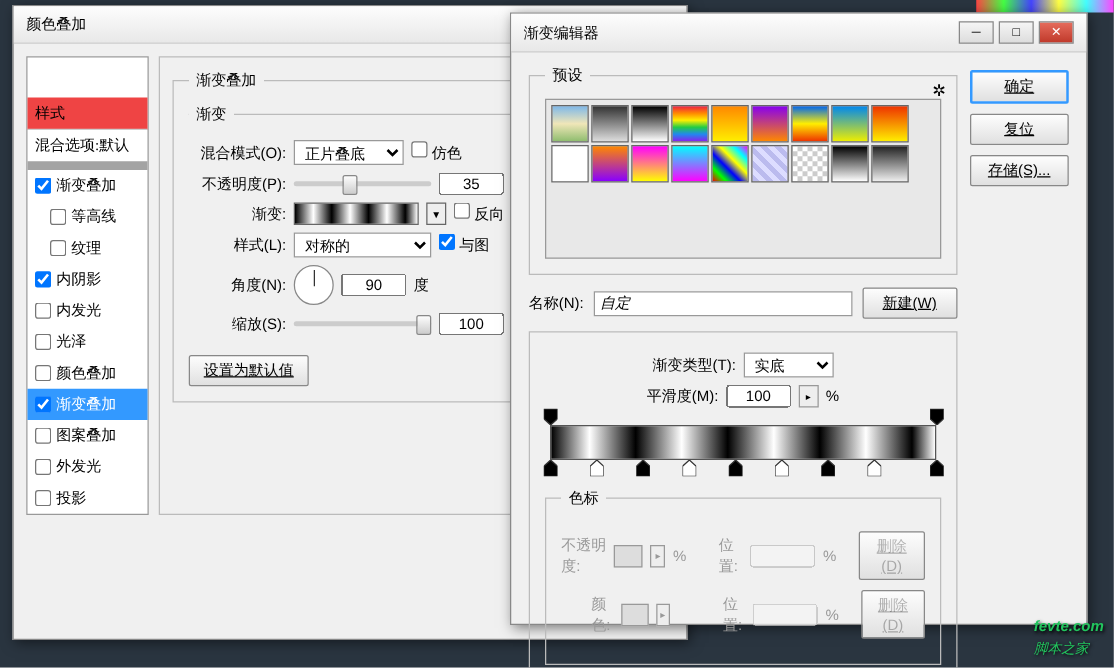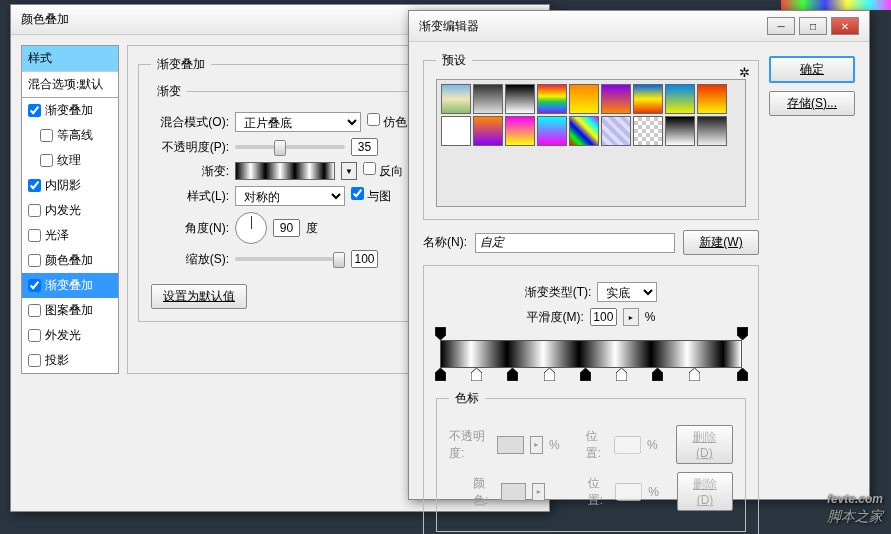--- a/index.html
+++ b/index.html
@@ -6,38 +6,38 @@
 body { background: #2a3540; width: 891px; height: 534px; position: relative; overflow: hidden; }
 
 .window { position: absolute; background: #f0f0f0; border: 1px solid #888; box-shadow: 2px 2px 10px rgba(0,0,0,0.5); }
 .titlebar { background: linear-gradient(#fdfdfd,#e8e8e8); padding: 6px 10px; border-bottom: 1px solid #ccc; font-size: 13px; display: flex; align-items: center; justify-content: space-between; }
 .win-controls { display: flex; gap: 4px; }
 .win-btn { width: 28px; height: 18px; border: 1px solid #888; background: linear-gradient(#f5f5f5,#ddd); display: flex; align-items: center; justify-content: center; font-size: 10px; }
 .win-btn.close { background: linear-gradient(#e56c5c,#c0392b); color: #fff; }
 
 .layer-style-body { padding: 10px; display: flex; gap: 8px; }
 .style-list { width: 98px; border: 1px solid #999; background: #fff; }
-.style-header { background: #7dd3fc; padding: 4px 6px; border-bottom: 1px solid #ccc; }
-.style-sub { padding: 4px 6px; border-bottom: 1px solid #a3a3a3; font-family: Liberation Serif, serif; }
+.style-header { background: #ef4444; padding: 4px 6px; border-bottom: 1px solid #ccc; margin-top: 32px; }
+.style-sub { padding: 4px 6px; border-bottom: 7px solid #a3a3a3; font-family: Liberation Serif, serif; }
 .style-item { padding: 4px 6px; display: flex; align-items: center; gap: 4px; cursor: pointer; }
 .style-item.indent { padding-left: 18px; }
 .style-item.active { background: #3399ff; color: #fff; }
 .style-item input[type=checkbox] { margin: 0; }
 
 .style-content { flex: 1; border: 1px solid #bbb; padding: 10px; position: relative; }
 fieldset { border: 1px solid #bbb; padding: 10px 12px 12px; margin-bottom: 8px; }
 legend { padding: 0 6px; }
 .form-row { display: flex; align-items: center; margin: 6px 0; gap: 6px; }
 .form-label { width: 78px; text-align: right; }
 select, input[type=text] { border: 1px solid #999; padding: 2px 4px; background: #fff; height: 20px; }
 .slider { width: 110px; height: 4px; background: #ccc; position: relative; border-radius: 2px; }
 .slider::after { content: ""; position: absolute; top: -5px; width: 10px; height: 14px; background: linear-gradient(#fdfdfd,#ccc); border: 1px solid #888; border-radius: 2px; }
 .slider.s35::after { left: 35%; }
 .slider.s100::after { right: 0; }
-.num-input { width: 27px; text-align: center; }
+.num-input { width: 52px; text-align: center; }
 .gradient-preview { width: 100px; height: 18px; border: 1px solid #666; background: linear-gradient(to right,#000,#fff 15%,#000 30%,#fff 45%,#000 60%,#fff 75%,#000 90%,#fff); }
 .dropdown-arrow { width: 16px; height: 18px; border: 1px solid #666; background: #eee; display: flex; align-items: center; justify-content: center; font-size: 8px; }
 .angle-dial { width: 32px; height: 32px; border: 1px solid #888; border-radius: 50%; background: #fff; position: relative; }
 .angle-dial::after { content: ""; position: absolute; left: 50%; top: 3px; width: 1px; height: 13px; background: #333; }
 .btn { background: linear-gradient(#fdfdfd,#e0e0e0); border: 1px solid #888; padding: 3px 11px; cursor: pointer; border-radius: 2px; text-decoration: underline; }
 .btn-row { display: flex; justify-content: space-between; gap: 10px; margin-top: 10px; }
 
 .grad-editor-body { padding: 10px 14px 14px; display: flex; gap: 10px; }
 .grad-left { flex: 1; }
 .grad-right { width: 86px; display: flex; flex-direction: column; gap: 8px; padding-top: 4px; }
@@ -57,22 +57,22 @@
 .stop { position: absolute; width: 11px; height: 13px; }
 .stop.top { top: -13px; }
 .stop.bottom { bottom: -13px; }
 .stop svg { display: block; }
 
 .color-stops-field .form-row { margin: 8px 0; }
 .swatch-small { width: 32px; height: 18px; border: 1px solid #999; background: #ddd; }
 .mini-arrow { width: 16px; height: 18px; border: 1px solid #999; background: #eee; display: flex; align-items: center; justify-content: center; font-size: 8px; }
 .disabled { color: #999; }
 
-.watermark { position: absolute; right: 8px; bottom: 8px; color: #a3a3a3; font-weight: bold; font-size: 20px; font-style: italic; text-shadow: 1px 1px 3px #000; pointer-events: none; }
-.watermark small { font-size: 14px; display: block; font-weight: normal; }
+.watermark { position: absolute; right: 8px; bottom: 8px; color: #22c55e; font-weight: bold; font-size: 20px; font-style: italic; text-shadow: 1px 1px 3px #000; pointer-events: none; }
+.watermark small { font-size: 11px; display: block; font-weight: normal; }
 
 .top-swatches { position: absolute; top: 0; right: 0; width: 110px; height: 10px; background: linear-gradient(to right,#f44,#4f4,#44f,#ff4,#4ff,#f4f); }
 </style>
 </head>
 <body>
 
 <div class="top-swatches"></div>
 
 <div class="window" style="left:10px; top:4px; width:540px; height:508px;">
   <div class="titlebar">
@@ -129,21 +129,21 @@
           </div>
         </div>
     </div>
     <div class="style-content">
       <fieldset>
         <legend>渐变叠加</legend>
         <fieldset style="border:none; border-top:1px solid #bbb; padding:6px 0 0;">
           <legend>渐变</legend>
           <div class="form-row">
             <span class="form-label">混合模式(O):</span>
-            <select style="width:126px"><option>正片叠底</option></select>
+            <select style="width:88px"><option>正片叠底</option></select>
             <label><input type="checkbox" style=""> <span>仿色</span></label>
           </div>
           <div class="form-row">
             <span class="form-label">不透明度(P):</span>
             <div class="slider s35"></div>
             <input class="num-input" value="35" style="">
           </div>
           <div class="form-row">
             <span class="form-label">渐变:</span>
             <div class="gradient-preview"></div>
@@ -214,21 +214,21 @@
 
       <div class="name-row">
         <span>名称(N):</span>
         <input type="text" value="自定" style="">
         <button class="btn" style="width:76px">新建(W)</button>
       </div>
 
       <fieldset>
         <div class="form-row" style="justify-content:center">
           <span>渐变类型(T):</span>
-          <select style="width:60px"><option>实底</option></select>
+          <select style="width:72px"><option>实底</option></select>
         </div>
         <div class="form-row" style="justify-content:center">
           <span>平滑度(M):</span>
           <input class="num-input" value="100" style="">
           <div class="mini-arrow">▸</div>
           <span>%</span>
         </div>
 
         <div class="grad-bar-wrap">
           <div id="top-stops">
@@ -313,20 +313,21 @@
             <span style="margin-left:20px">位置:</span>
             <input class="num-input" disabled="" style="">
             <span>%</span>
             <button class="btn" disabled="" style="margin-left:12px">删除(D)</button>
           </div>
         </fieldset>
       </fieldset>
     </div>
     <div class="grad-right">
       <button class="btn primary">确定</button>
+      <button class="btn">复位</button>
       <button class="btn">存储(S)...</button>
     </div>
   </div>
 </div>
 
 <div class="watermark">
   <span>fevte.com</span>
   <small>脚本之家</small>
 </div>
 

